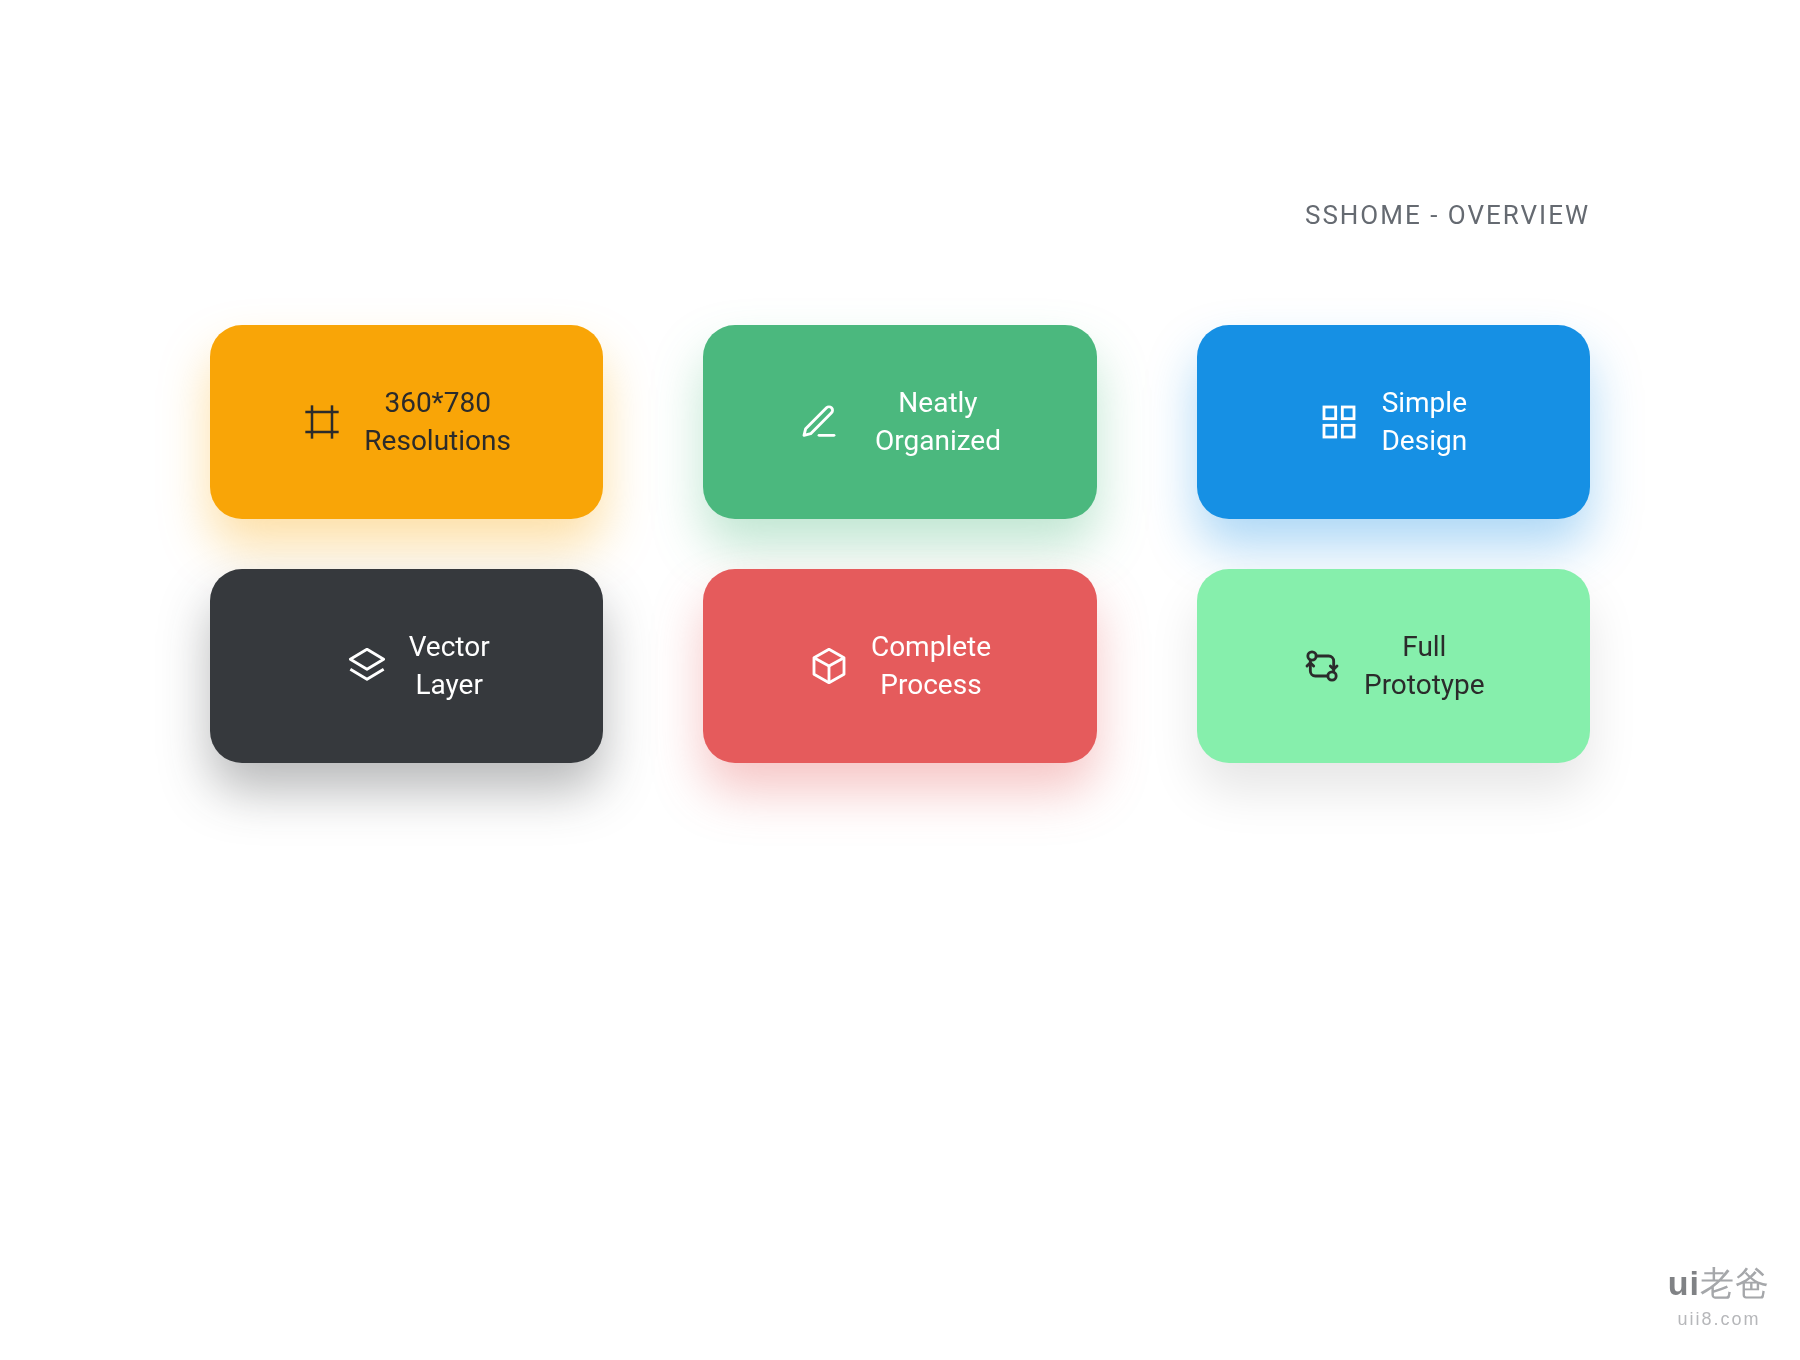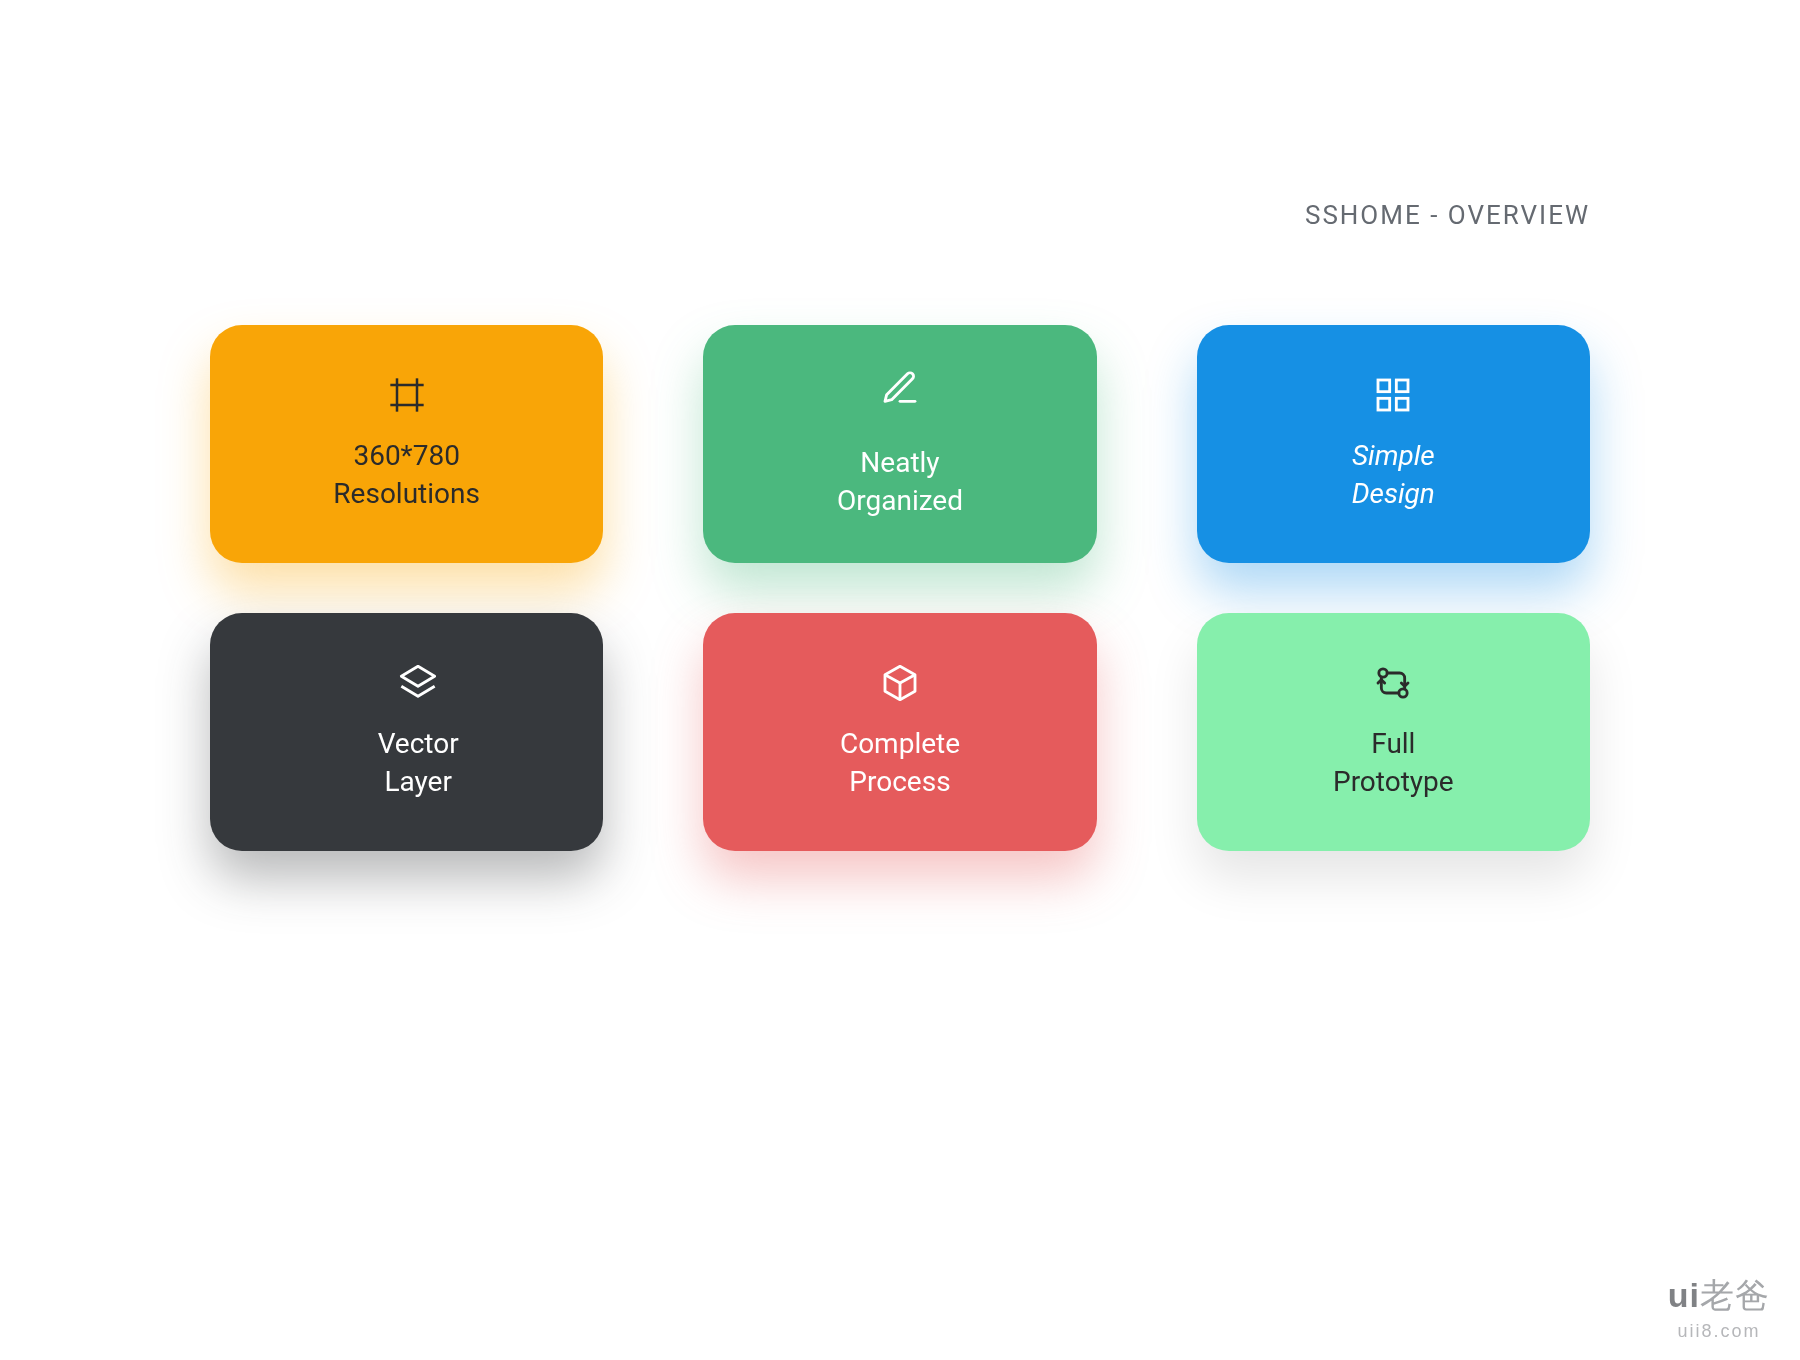--- a/index.html
+++ b/index.html
@@ -27,32 +27,31 @@
       color: #393c42;
       line-height: 1.28;
       margin-bottom: 135px;
     }
     .grid {
       display: grid;
       grid-template-columns: repeat(3, 1fr);
       gap: 50px 100px;
     }
     .card {
-      height: 238px;
+      height: 194px;
       border-radius: 32px;
       display: flex;
-      flex-direction: column;
       align-items: center;
       justify-content: center;
       gap: 22px;
       box-shadow: 0 28px 50px rgba(0,0,0,0.14);
     }
     .card-orange { background: #f9a507; box-shadow: 0 28px 50px rgba(249,165,7,0.35); }
     .card-green  { background: #4bb87e; box-shadow: 0 28px 50px rgba(75,184,126,0.35); gap: 36px; }
-    .card-blue   { background: #1690e4; box-shadow: 0 28px 50px rgba(22,144,228,0.35); font-style: italic; }
+    .card-blue   { background: #1690e4; box-shadow: 0 28px 50px rgba(22,144,228,0.35); }
     .card-dark   { background: #36393d; box-shadow: 0 28px 50px rgba(54,57,61,0.35); padding-left: 23px; }
     .card-red    { background: #e55b5c; box-shadow: 0 28px 50px rgba(229,91,92,0.35); }
     .card-white  { background: #86efac; box-shadow: 0 28px 50px rgba(0,0,0,0.10); }
     .card-icon { width: 40px; height: 40px; display:flex; align-items:center; justify-content:center; }
     .card-icon svg { width: 40px; height: 40px; }
     .card-label {
       font-size: 28px;
       line-height: 1.35;
       text-align: center;
       white-space: pre-line;
@@ -60,21 +59,21 @@
     }
     .card-orange .card-label { color: #2b2b2b; }
     .card-green  .card-label,
     .card-blue   .card-label,
     .card-dark   .card-label,
     .card-red    .card-label { color: #ffffff; }
     .card-white  .card-label { color: #2b2b2b; }
     .watermark {
       position: absolute;
       right: 30px;
-      bottom: 18px;
+      bottom: 30px;
       text-align: center;
       color: #a5a7aa;
       font-family: sans-serif;
     }
     .watermark .wm-top { font-size: 34px; letter-spacing: 1px; }
     .watermark .wm-top b { font-weight: 700; color: #808285; }
     .watermark .wm-bottom { font-size: 18px; letter-spacing: 2px; color: #b6b7ba; margin-top: 2px; }
   </style>
 </head>
 <body>

